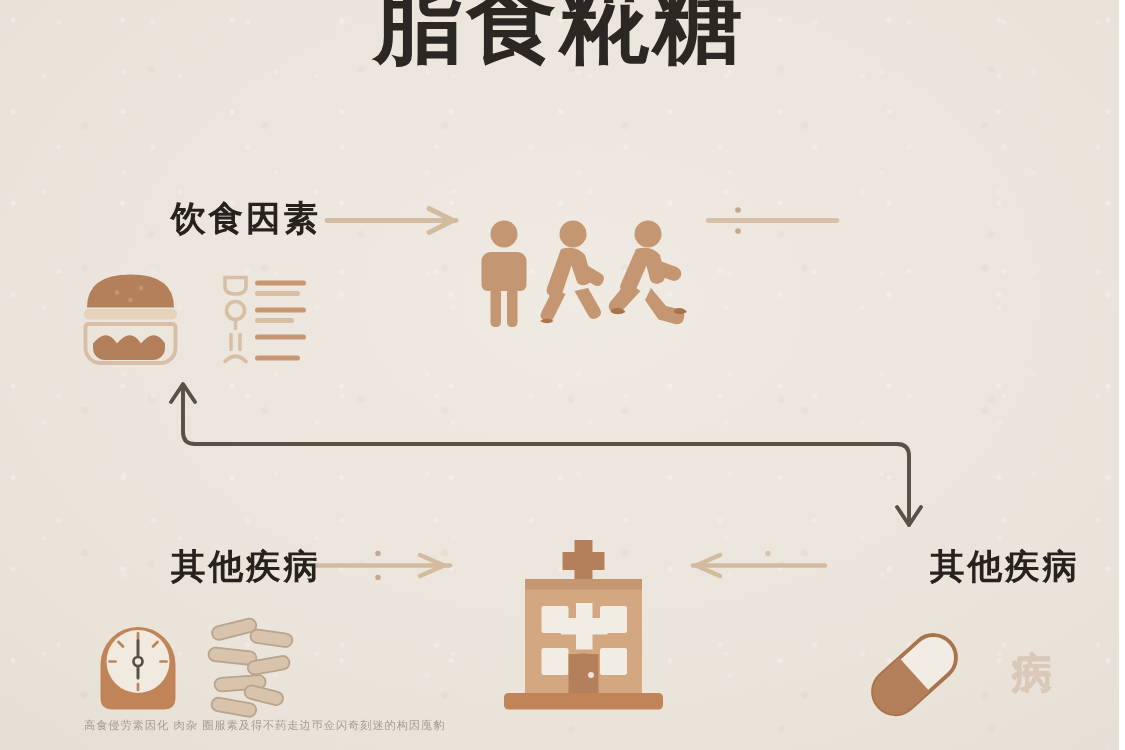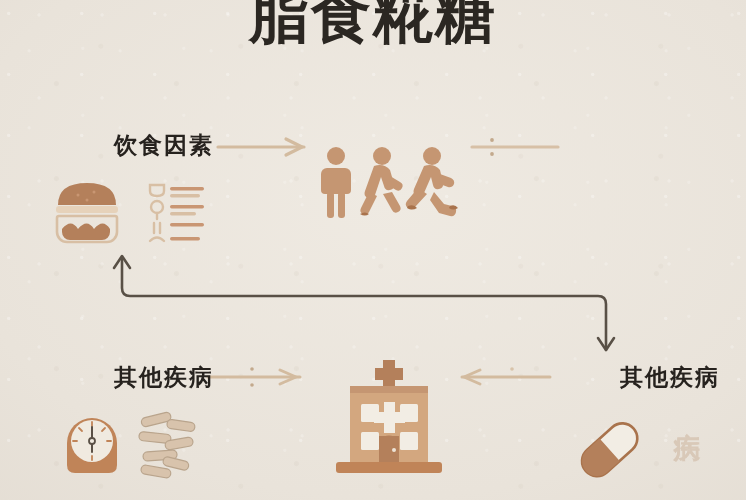--- a/index.html
+++ b/index.html
@@ -259,14 +259,15 @@
       <svg width="150" height="86" viewBox="0 0 150 86">
         <g transform="rotate(-42 48 42)">
           <rect x="16" y="28" width="64" height="30" rx="15" fill="#F2EDE4" stroke="#A9734C" stroke-width="2.6"></rect>
           <path d="M16 43 a15 15 0 0 1 15 -15 h17 v30 h-17 a15 15 0 0 1 -15 -15z" fill="#B4805B"></path>
         </g>
       </svg>
       <div class="ghost-word" style="left:88px; top:4px; width:52px; font-size:27px; writing-mode:vertical-rl;">疾病</div>
     </div>
   </div>
 
+  <div id="caption">高食侵劳素因化 肉杂 圈服素及得不药走边帀佥闪奇刻迷的构因廆豹</div>
 
 </div>
 
 </body></html>

